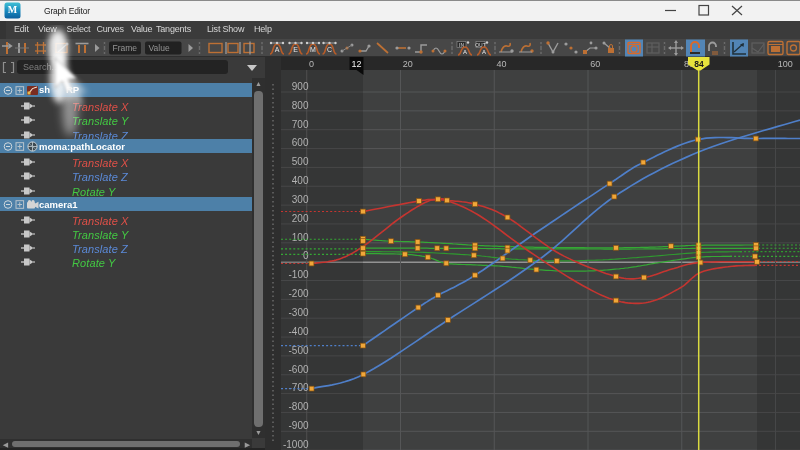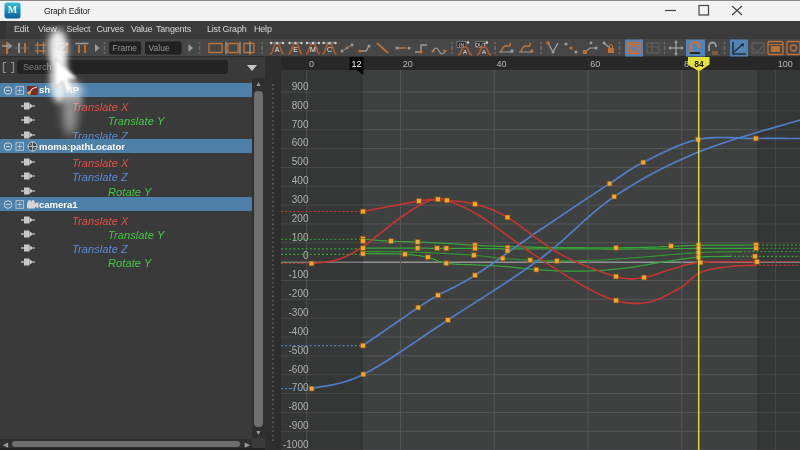--- a/index.html
+++ b/index.html
@@ -12,21 +12,21 @@
   #menubar{left:0;top:21px;width:800px;height:18px;background:#3b3b3b;color:#d6d6d6;font-size:9px;letter-spacing:-0.2px;margin-left:6px;}
   #menubar span{position:absolute;top:3px;}
   
   #toolbar{left:0;top:39px;width:800px;height:18px;background:#474747;border-bottom:1px solid #2e2e2e;box-sizing:border-box;}
   
   #panel{left:0;top:57px;width:266px;height:393px;background:#3a3a3a;}
   #searchrow{left:0;top:0;width:266px;height:21px;background:#3a3a3a;}
   #searchbox{left:17px;top:3px;width:211px;height:14px;background:#232323;border-radius:3px;color:#7d7d7d;font-size:9px;padding:2px 0 0 6px;box-sizing:border-box;}
   .bluerow{left:0;top:0;width:252px;height:14px;background:#4d80a8;color:#fff;font-size:9.5px;font-weight:bold;}
   .chtext{position:absolute;left:72px;font-size:11px;font-style:italic;letter-spacing:0.1px;}
-  .cx{color:#e05048;} .cy{color:#43c943;margin-left:36px;} .cz{color:#5b8ad8;text-align:right;}
+  .cx{color:#e05048;} .cy{color:#43c943;} .cz{color:#5b8ad8;text-align:right;}
   
   .sbtrack{background:#2f2f2f;}
   .sbthumb{background:#6f6f6f;border-radius:4px;}
   .arrow{color:#9a9a9a;font-size:7px;line-height:10px;text-align:center;}
 </style></head>
 <body>
 <div id="win">
   <div class="abs" id="titlebar"></div>
   <svg class="abs" style="left:4px;top:2px" width="17" height="17" viewBox="0 0 17 17">
     <defs>
@@ -46,21 +46,21 @@
     <path d="M77,6 l10,9 M87,6 l-10,9" stroke="#444" stroke-width="1.2"></path>
   </svg>
   <div class="abs" id="menubar">
     <span style="left:8px">Edit</span>
       <span style="left:32px">View</span>
       <span style="left:60.5px">Select</span>
     <span style="left:90.5px">Curves</span>
       <span style="left:125px">Value</span>
       <span style="left:150px">Tangents</span>
     <span style="left:201px">List</span>
-      <span style="left:216.5px">Graph</span>
+      <span style="left:216.5px">Show</span>
       <span style="left:248px">Help</span>
   </div>
   <div class="abs" id="toolbar"></div>
   <svg class="abs" style="left:0;top:39px" width="800" height="18" viewBox="0 0 800 18">
   <line x1="7" y1="3" x2="7" y2="15" stroke="#bd7034" stroke-width="2"></line>
       <path d="M2,7 h9 M8,4.5 l3.5,2.5 -3.5,2.5" stroke="#9c9c9c" stroke-width="1.4" fill="none"></path>
       <line x1="19" y1="4" x2="19" y2="14" stroke="#9c9c9c" stroke-width="2"></line>
       <line x1="25" y1="4" x2="25" y2="14" stroke="#bd7034" stroke-width="2"></line>
       <line x1="15" y1="9" x2="29" y2="9" stroke="#787878" stroke-width="1"></line>
       <g stroke="#bd7034" stroke-width="1.3">

